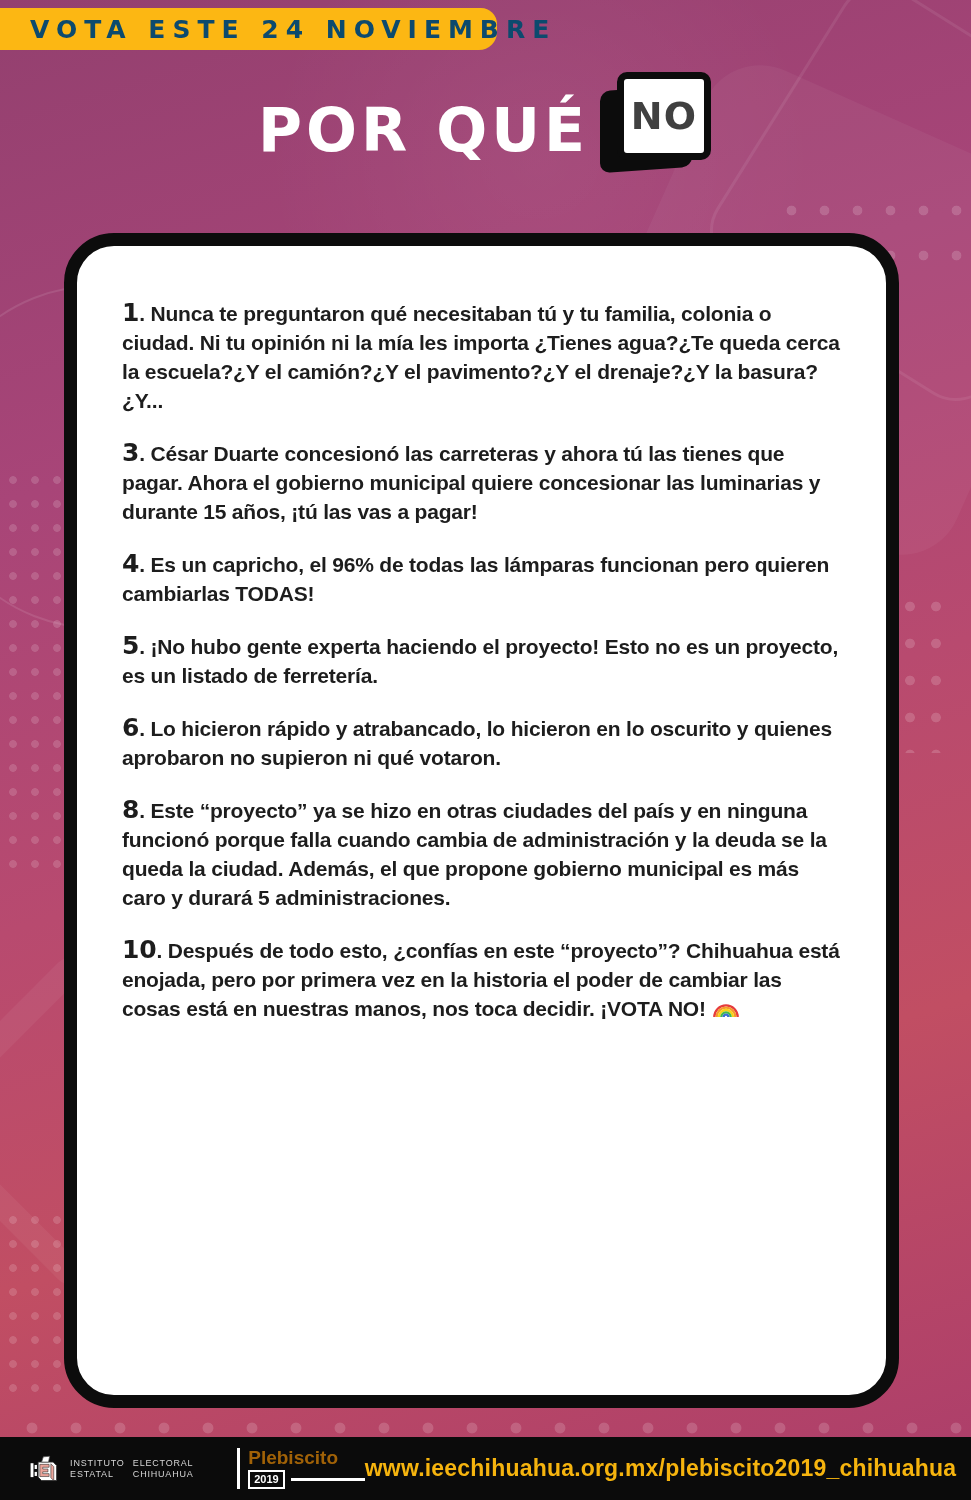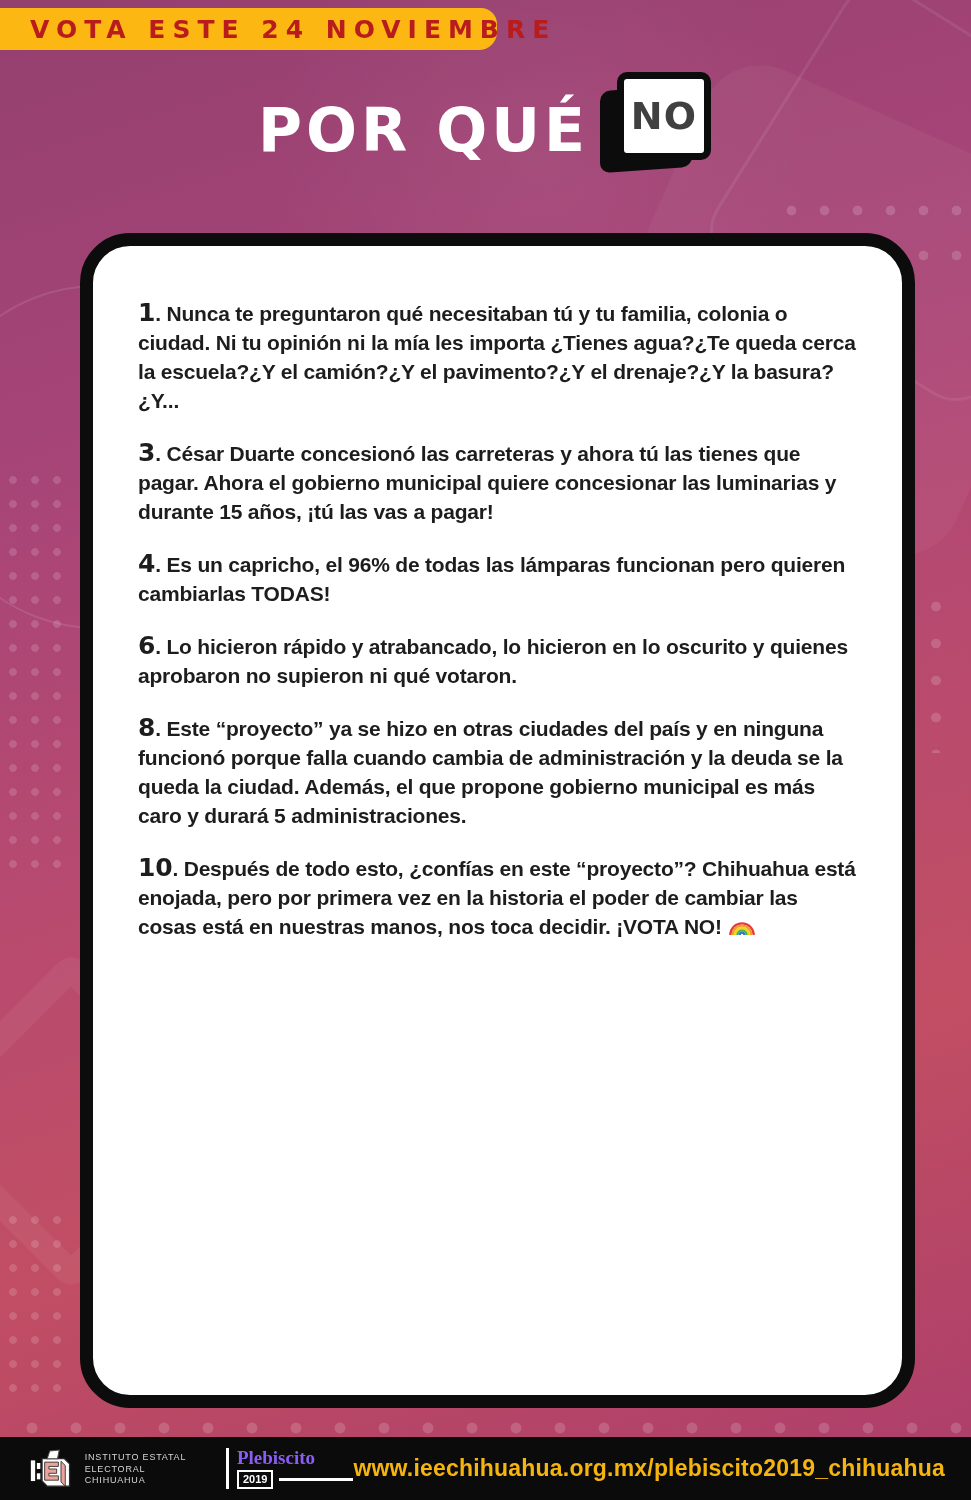--- a/index.html
+++ b/index.html
@@ -32,21 +32,21 @@
         background-size:44px 28px;background-position:10px 8px;
         background-image:radial-gradient(circle,rgba(255,255,255,0.16) 5px,transparent 5.8px);}
   
   .banner{
     position:absolute;left:0;top:8px;width:497px;height:42px;
     background:#fcb713;border-radius:0 16px 18px 0;
     display:flex;align-items:center;padding-left:30px;box-sizing:border-box;
   }
   .banner span{
     font-family:"DejaVu Sans",sans-serif;font-weight:bold;font-size:25px;
-    letter-spacing:7px;color:#b91c1c;white-space:nowrap;
+    letter-spacing:7px;color:#0c4a6e;white-space:nowrap;
   }
   
   .title-row{
     position:absolute;left:0;top:70px;width:100%;
     display:flex;justify-content:center;align-items:center;gap:28px;
   }
   .main-title{
     margin:0;font-family:"DejaVu Sans",sans-serif;font-weight:bold;
     font-size:60px;letter-spacing:4px;color:#ffffff;line-height:1;
     padding-top:28px;
@@ -62,50 +62,50 @@
     display:flex;align-items:center;justify-content:center;
     font-family:"DejaVu Sans",sans-serif;font-weight:bold;font-size:38px;
     letter-spacing:1px;color:#404040;
   }
   .subtitle{
     position:absolute;left:0;top:172px;width:100%;text-align:center;
     font-size:25px;color:#fdfdfd;font-weight:normal;
   }
   
   .card{
-    position:absolute;left:80px;top:233px;width:835px;height:1175px;
+    position:absolute;left:64px;top:233px;width:835px;height:1175px;
     background:#ffffff;border:13px solid #0c0c0c;border-radius:50px;
     box-sizing:border-box;padding:52px 42px 30px 45px;overflow:hidden;
   }
   .card p{
     margin:0 0 23px 0;font-size:21px;line-height:29px;font-weight:bold;
     letter-spacing:-0.2px;color:#1d1d1d;
   }
   .card .num{
     font-family:"DejaVu Sans",sans-serif;font-weight:bold;font-size:25px;
   }
   .rainbow{display:inline-block;vertical-align:-2px;margin-left:6px;}
   
   .footer{
     position:absolute;left:0;top:1437px;width:971px;height:63px;
     background:#0b0b0b;display:flex;align-items:center;
     padding:0 26px 0 30px;box-sizing:border-box;
   }
   .iee{display:flex;align-items:center;gap:10px;}
-  .iee-text{display:flex;flex-direction:column;gap:2px;}
+  .iee-text{display:flex;gap:2px;}
   .iee-text span{
     font-size:9px;letter-spacing:0.8px;color:#d6d6d6;line-height:1.15;
   }
   .pleb{
     margin-left:30px;border-left:3px solid #ffffff;padding-left:8px;
     display:flex;flex-direction:column;justify-content:center;
   }
   .pleb-name{
-    font-family:Liberation Serif, serif;font-weight:bold;font-size:19px;
-    color:#8b5cf6;line-height:1;
+    font-family:Liberation Sans, sans-serif;font-weight:bold;font-size:19px;
+    color:#a16207;line-height:1;
   }
   .pleb-row{display:flex;align-items:center;gap:6px;margin-top:3px;}
   .pleb-year{
     border:2px solid #ffffff;color:#ffffff;font-weight:bold;font-size:11px;
     padding:0 4px;line-height:15px;
   }
   .pleb-rule{width:74px;height:3px;background:#ffffff;}
   .footer-url{
     margin-left:auto;color:#f6b40e;font-weight:bold;font-size:23px;
     letter-spacing:0.2px;
@@ -135,20 +135,21 @@
     <h1 class="main-title">POR QUÉ</h1>
     <div class="no-cube">
       <div class="no-face">NO</div>
     </div>
   </div>
 
   <div class="card">
     <p><span class="num">1</span><span>. Nunca te preguntaron qué necesitaban tú y tu familia, colonia o ciudad. Ni tu opinión ni la mía les importa ¿Tienes agua?¿Te queda cerca la escuela?¿Y el camión?¿Y el pavimento?¿Y el drenaje?¿Y la basura? ¿Y...</span></p>
     <p><span class="num">3</span><span>. César Duarte concesionó las carreteras y ahora tú las tienes que pagar. Ahora el gobierno municipal quiere concesionar las luminarias y durante 15 años, ¡tú las vas a pagar!</span></p>
     <p><span class="num">4</span><span>. Es un capricho, el 96% de todas las lámparas funcionan pero quieren cambiarlas TODAS!</span></p>
+    <p><span class="num">5</span><span>. ¡No hubo gente experta haciendo el proyecto! Esto no es un proyecto, es un listado de ferretería.</span></p>
     <p><span class="num">6</span><span>. Lo hicieron rápido y atrabancado, lo hicieron en lo oscurito y quienes aprobaron no supieron ni qué votaron.</span></p>
     <p><span class="num">8</span><span>. Este “proyecto” ya se hizo en otras ciudades del país y en ninguna funcionó porque falla cuando cambia de administración y la deuda se la queda la ciudad. Además, el que propone gobierno municipal es más caro y durará 5 administraciones.</span></p>
     <p><span class="num">10</span><span>. Después de todo esto, ¿confías en este “proyecto”? Chihuahua está enojada, pero por primera vez en la historia el poder de cambiar las cosas está en nuestras manos, nos toca decidir. ¡VOTA NO!</span><svg class="rainbow" width="28" height="16" viewBox="0 0 36 20">
         <path d="M3 19 a15 15 0 0 1 30 0" fill="none" stroke="#e63c3c" stroke-width="3"></path>
         <path d="M6 19 a12 12 0 0 1 24 0" fill="none" stroke="#f59b2d" stroke-width="3"></path>
         <path d="M9 19 a9 9 0 0 1 18 0" fill="none" stroke="#f7d417" stroke-width="3"></path>
         <path d="M12 19 a6 6 0 0 1 12 0" fill="none" stroke="#43b94a" stroke-width="3"></path>
         <path d="M15 19 a3 3 0 0 1 6 0" fill="none" stroke="#3b6fd4" stroke-width="3"></path>
       </svg></p>
   </div>

